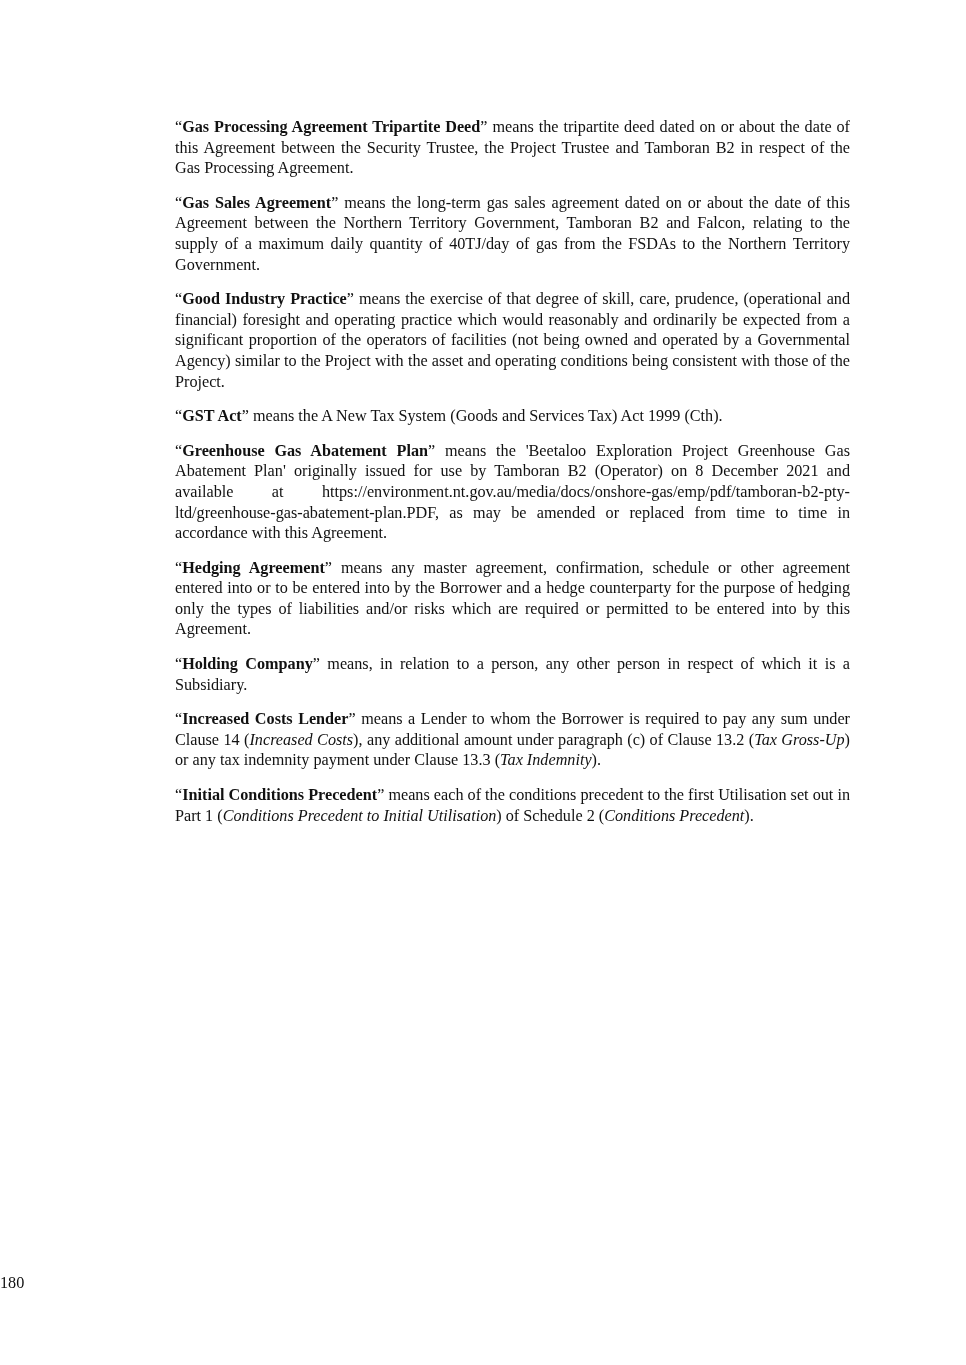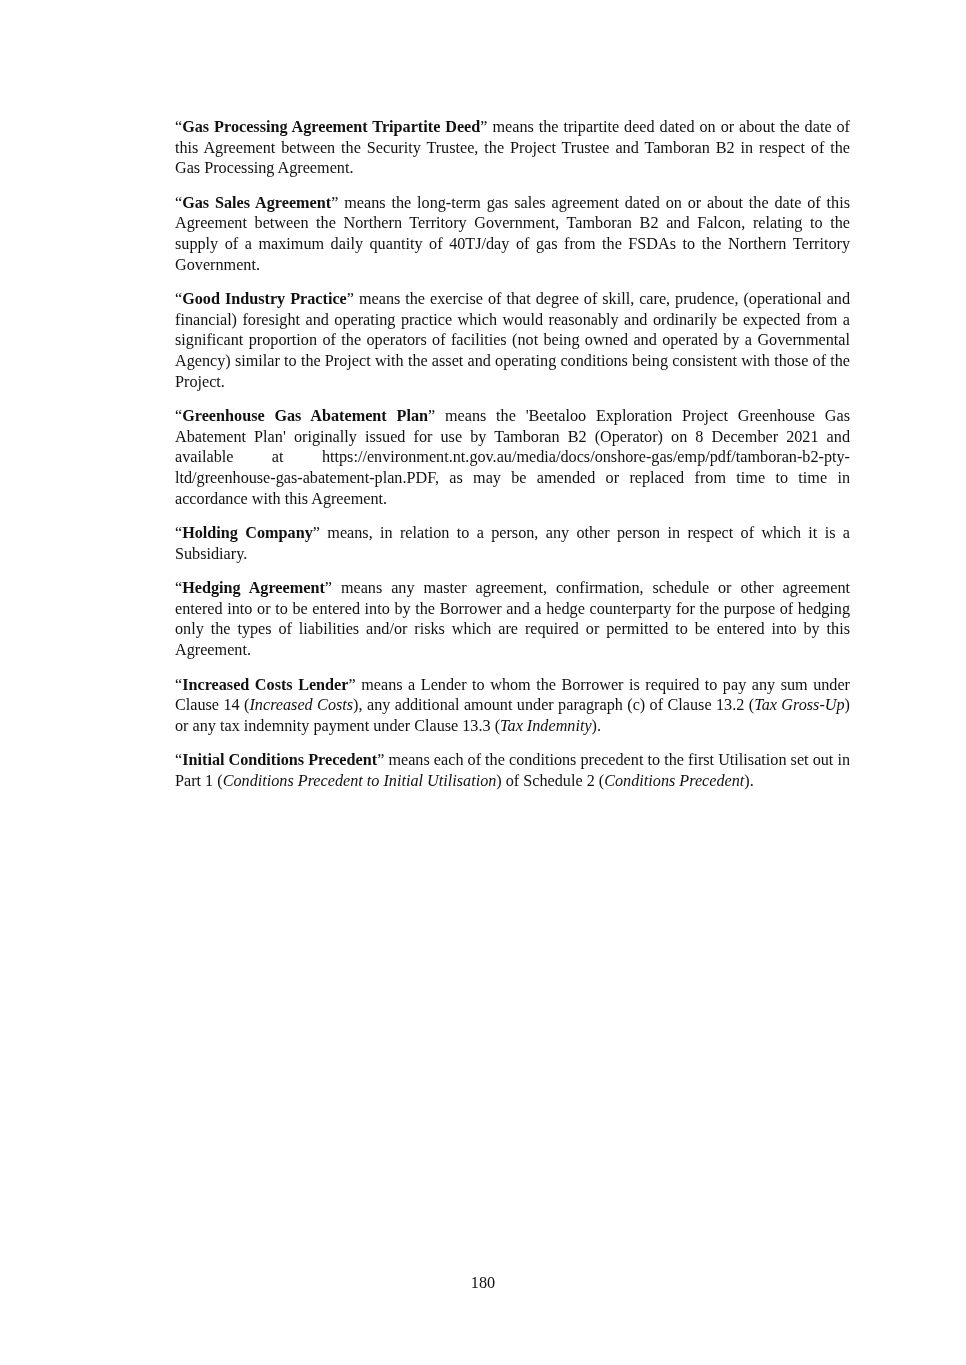--- a/index.html
+++ b/index.html
@@ -9,32 +9,33 @@
   }
   .content {
     position: absolute; left: 175px; top: 117px; width: 675px;
     font-family: "Liberation Serif", serif; font-size: 16.2px; line-height: 20.6px;
     color: #111;
   }
   .para { margin: 0 0 14px 0; text-align: justify; }
   .b { font-weight: bold; }
   .i { font-style: italic; }
   .page-number {
-    position: absolute; left: 0; width: 966px; top: 1274px; text-align: center;
+    position: absolute; left: 0; width: 966px; top: 1274px; 
     font-family: "Liberation Serif", serif; font-size: 16.2px; color: #111;
   }
 </style>
 </head>
 <body>
 
 <div class="page">
   <div class="content" id="content">
       <p class="para"><span>“</span><span class="b">Gas Processing Agreement Tripartite Deed</span><span>” means the tripartite deed dated on or about the date of this Agreement between the Security Trustee, the Project Trustee and Tamboran B2 in respect of the Gas Processing Agreement.</span></p>
       <p class="para"><span>“</span><span class="b">Gas Sales Agreement</span><span>” means the long-term gas sales agreement dated on or about the date of this Agreement between the Northern Territory Government, Tamboran B2 and Falcon, relating to the supply of a maximum daily quantity of 40TJ/day of gas from the FSDAs to the Northern Territory Government.</span></p>
       <p class="para"><span>“</span><span class="b">Good Industry Practice</span><span>” means the exercise of that degree of skill, care, prudence, (operational and financial) foresight and operating practice which would reasonably and ordinarily be expected from a significant proportion of the operators of facilities (not being owned and operated by a Governmental Agency) similar to the Project with the asset and operating conditions being consistent with those of the Project.</span></p>
+      <p class="para"><span>“</span><span class="b">GST Act</span><span>” means the A New Tax System (Goods and Services Tax) Act 1999 (Cth).</span></p>
       <p class="para"><span>“</span><span class="b">Greenhouse Gas Abatement Plan</span><span>” means the 'Beetaloo Exploration Project Greenhouse Gas Abatement Plan' originally issued for use by Tamboran B2 (Operator) on 8 December 2021 and available at https://environment.nt.gov.au/media/docs/onshore-gas/emp/pdf/tamboran-b2-pty-ltd/greenhouse-gas-abatement-plan.PDF, as may be amended or replaced from time to time in accordance with this Agreement.</span></p>
+      <p class="para"><span>“</span><span class="b">Hedging Agreement</span><span>” means any master agreement, confirmation, schedule or other agreement entered into or to be entered into by the Borrower and a hedge counterparty for the purpose of hedging only the types of liabilities and/or risks which are required or permitted to be entered into by this Agreement.</span></p>
       <p class="para"><span>“</span><span class="b">Holding Company</span><span>” means, in relation to a person, any other person in respect of which it is a Subsidiary.</span></p>
-      <p class="para"><span>“</span><span class="b">Hedging Agreement</span><span>” means any master agreement, confirmation, schedule or other agreement entered into or to be entered into by the Borrower and a hedge counterparty for the purpose of hedging only the types of liabilities and/or risks which are required or permitted to be entered into by this Agreement.</span></p>
       <p class="para"><span>“</span><span class="b">Increased Costs Lender</span><span>” means a Lender to whom the Borrower is required to pay any sum under Clause 14 (</span><span class="i">Increased Costs</span><span>), any additional amount under paragraph (c) of Clause 13.2 (</span><span class="i">Tax Gross-Up</span><span>) or any tax indemnity payment under Clause 13.3 (</span><span class="i">Tax Indemnity</span><span>).</span></p>
       <p class="para"><span>“</span><span class="b">Initial Conditions Precedent</span><span>” means each of the conditions precedent to the first Utilisation set out in Part 1 (</span><span class="i">Conditions Precedent to Initial Utilisation</span><span>) of Schedule 2 (</span><span class="i">Conditions Precedent</span><span>).</span></p>
     </div>
   <div class="page-number">180</div>
 </div>
 
 </body></html>

